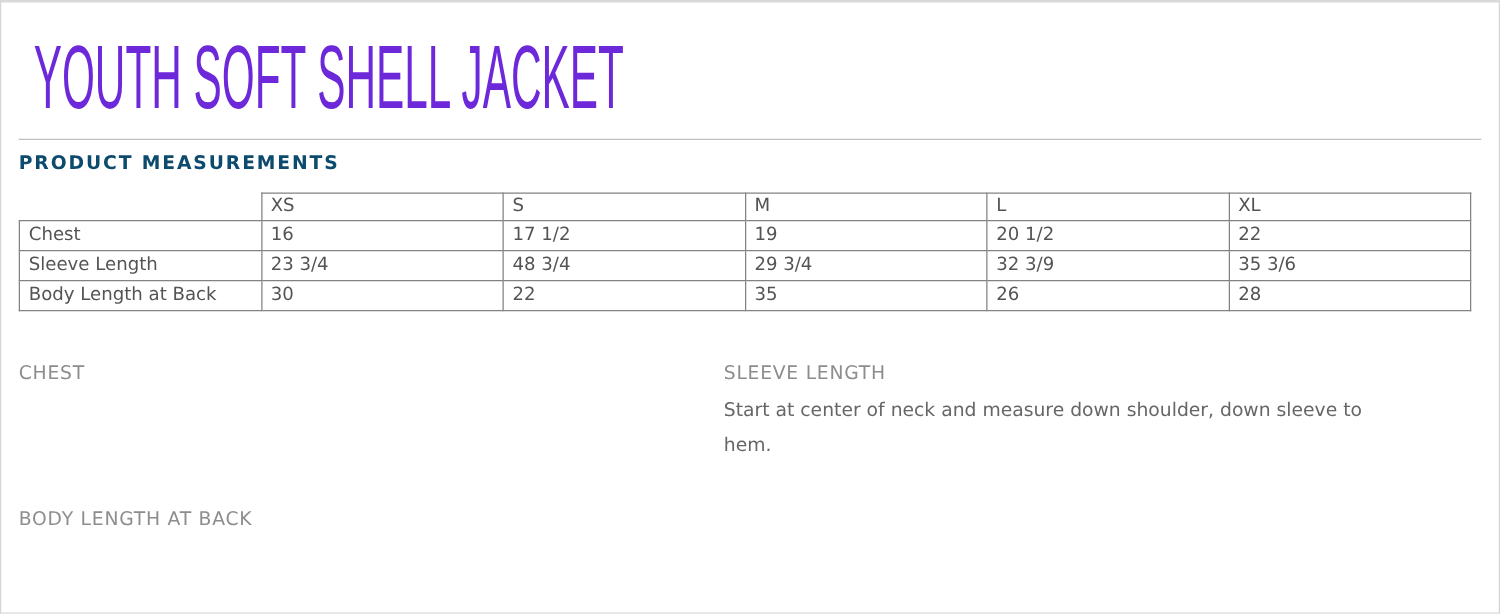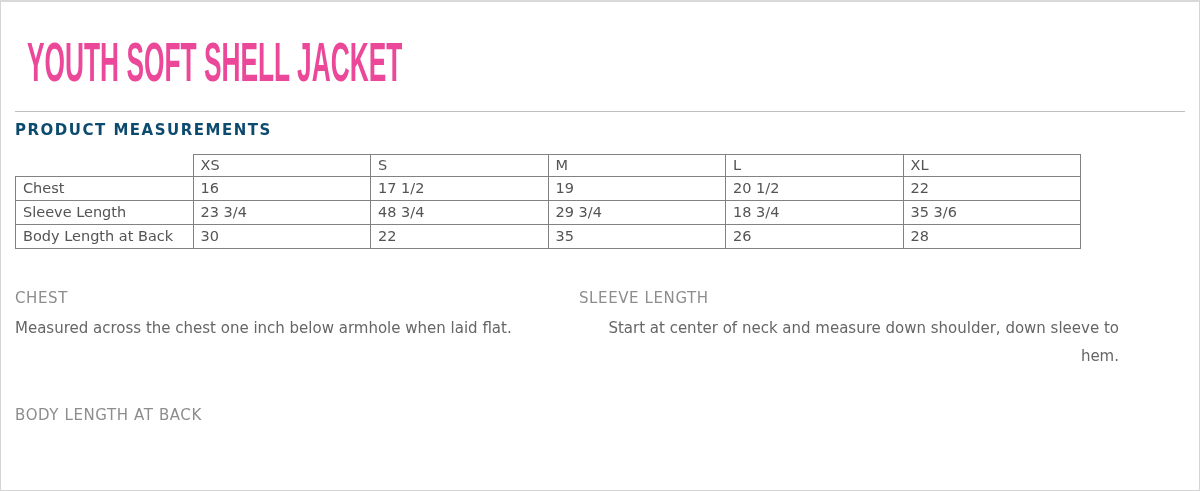--- a/index.html
+++ b/index.html
@@ -11,24 +11,24 @@
     border-top: 2px solid #d9d9d9;
     padding: 0 14px;
     font-family: "DejaVu Sans", sans-serif;
     overflow: hidden;
     background: #ffffff;
   }
   .title {
     margin: 0;
     padding: 25px 0 0 12px;
     font-family: "Liberation Sans", sans-serif;
-    font-size: 56px;
+    font-size: 72px;
     line-height: 70px;
-    font-weight: 700;
-    color: #ec4899;
+    font-weight: 400;
+    color: #6d28d9;
     white-space: nowrap;
     display: block;
   }
   .title .squeeze {
     display: inline-block;
     transform: scaleX(0.47);
     transform-origin: left center;
     letter-spacing: 0px;
   }
   .rule {
@@ -39,21 +39,21 @@
   .pm-heading {
     margin: 10px 0 0 0;
     font-size: 15px;
     line-height: 16px;
     font-weight: 700;
     letter-spacing: 1.5px;
     color: #0c4a6e;
   }
   table.size-chart {
     margin-top: 16px;
-    width: 1066px;
+    width: 1162px;
     border-collapse: collapse;
     table-layout: fixed;
     font-size: 14.5px;
     color: #545454;
   }
   table.size-chart th, table.size-chart td {
     border: 1px solid #828282;
     font-weight: 400;
     text-align: left;
     padding: 0 7px;
@@ -77,21 +77,21 @@
     font-weight: 400;
     letter-spacing: 0.6px;
     color: #8d8d8d;
   }
   .section p {
     margin: 8px 0 0 0;
     font-size: 15px;
     line-height: 28px;
     color: #666666;
   }
-  .section.sleeve p { max-width: 540px; text-align: right; }
+  .section.sleeve p { max-width: 540px; }
   .section.body-length { margin-top: 38px; }
 </style>
 </head>
 <body>
 
 <div class="page">
 
   <h1 class="title"><span class="squeeze">YOUTH SOFT SHELL JACKET</span></h1>
 
   <hr class="rule">
@@ -116,38 +116,37 @@
         <td>17 1/2</td>
         <td>19</td>
         <td>20 1/2</td>
         <td>22</td>
       </tr>
       <tr>
         <td>Sleeve Length</td>
         <td>23 3/4</td>
         <td>48 3/4</td>
         <td>29 3/4</td>
-        <td>18 3/4</td>
+        <td>32 3/9</td>
         <td>35 3/6</td>
       </tr>
       <tr>
         <td>Body Length at Back</td>
         <td>30</td>
         <td>22</td>
         <td>35</td>
         <td>26</td>
         <td>28</td>
       </tr>
     </tbody>
   </table>
 
   <div class="sections">
     <div class="section chest">
       <h3>CHEST</h3>
-      <p>Measured across the chest one inch below armhole when laid flat.</p>
     </div>
     <div class="section sleeve">
       <h3>SLEEVE LENGTH</h3>
       <p>Start at center of neck and measure down shoulder, down sleeve to hem.</p>
     </div>
     <div class="section body-length">
       <h3>BODY LENGTH AT BACK</h3>
     </div>
   </div>
 

